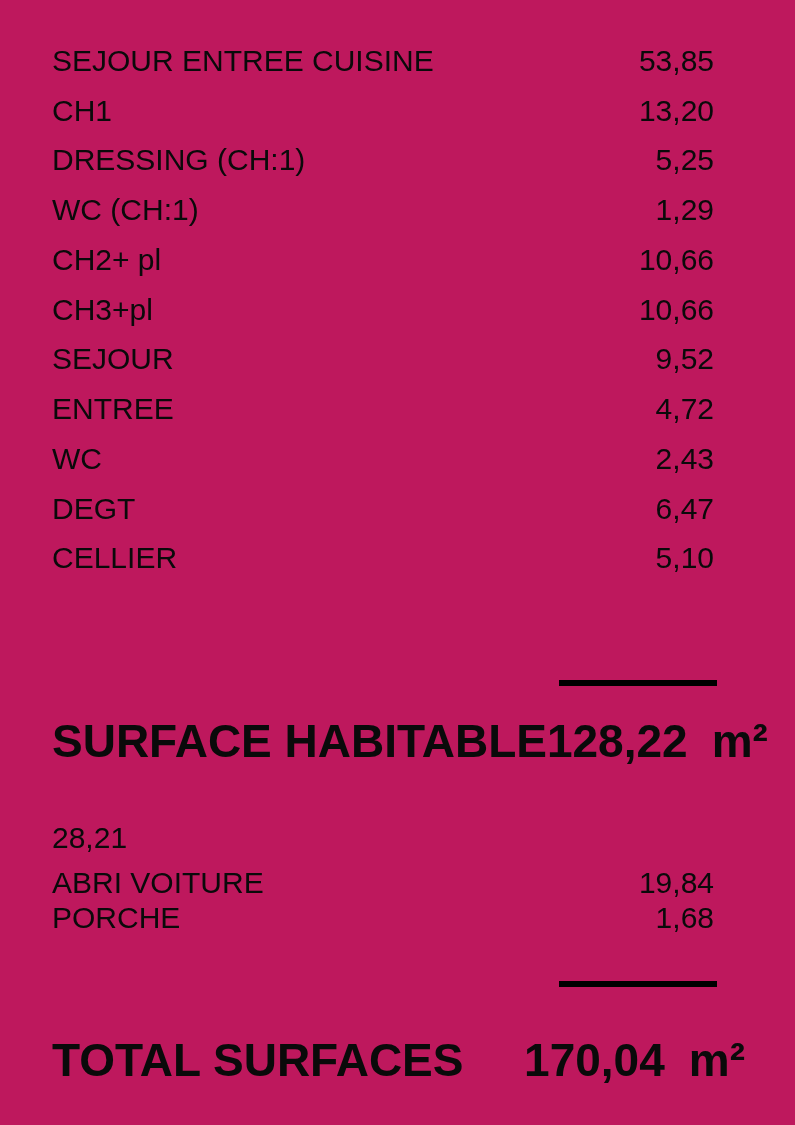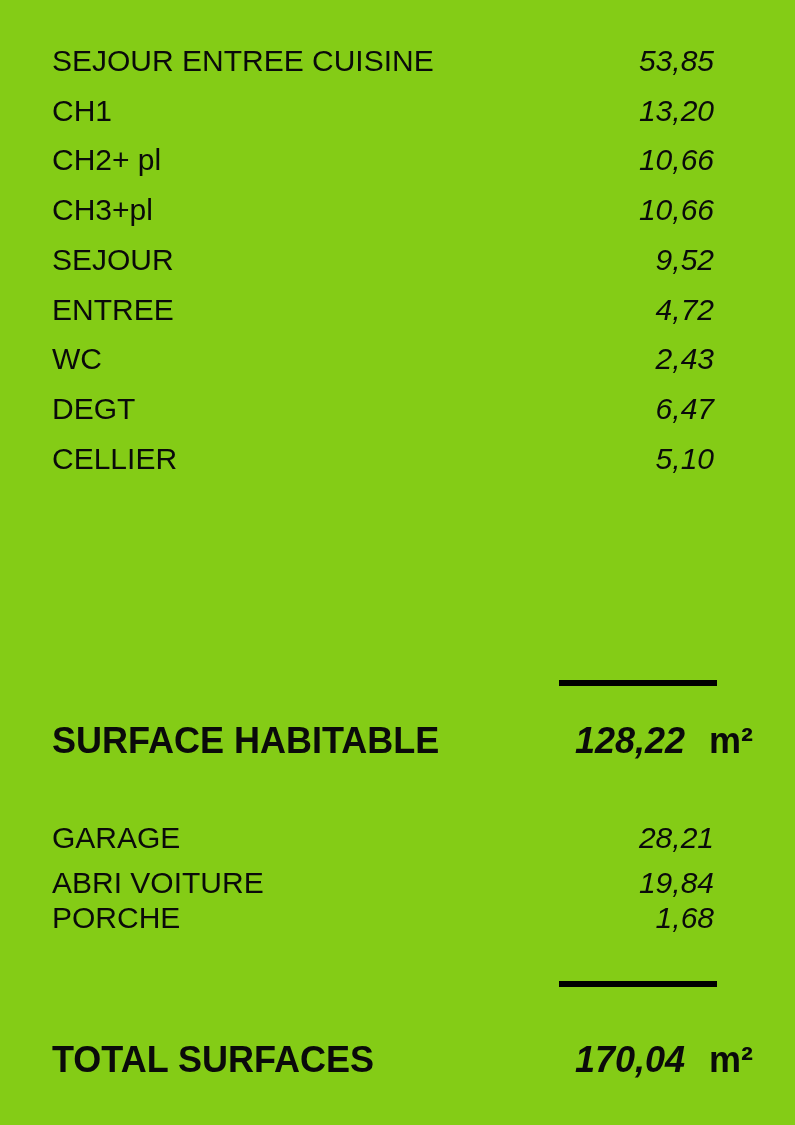--- a/index.html
+++ b/index.html
@@ -4,58 +4,58 @@
 <style>
   html, body {
     margin: 0;
     padding: 0;
     background: #ffffff;
   }
   .sheet {
     position: relative;
     width: 795px;
     height: 1125px;
-    background: #84cc16;
+    background: #be185d;
     font-family: "Liberation Sans", sans-serif;
     color: #0a0a0a;
     overflow: hidden;
   }
   .rooms {
     position: absolute;
     top: 36px;
     left: 0;
     right: 0;
   }
   .row {
     display: flex;
     align-items: center;
     justify-content: space-between;
     font-size: 30px;
     line-height: 1;
     padding: 0 81px 0 52px;
   }
   .rooms .row { height: 49.75px; }
   .row .label { text-align: left; white-space: nowrap; }
-  .row .value { text-align: right; white-space: nowrap; font-style: italic; }
+  .row .value { text-align: right; white-space: nowrap; }
   .rule {
     position: absolute;
     left: 559px;
     width: 158px;
     height: 6px;
     background: #000000;
   }
   .rule-1 { top: 680px; }
   .rule-2 { top: 981px; }
   .total-row {
     position: absolute;
     left: 0;
-    right: 0;
+    right: 8px;
     height: 50px;
     font-weight: bold;
-    font-size: 36px;
+    font-size: 46px;
     padding: 0 42px 0 52px;
   }
   .surface-row { top: 716px; }
   .grand-total-row { top: 1035px; justify-content: space-between; }
   .value-group {
     display: flex;
     align-items: center;
     white-space: nowrap;
   }
   .unit { margin-left: 24px; }
@@ -75,20 +75,28 @@
 <div class="sheet">
 
   <div class="rooms">
     <div class="row">
       <span class="label">SEJOUR ENTREE CUISINE</span>
       <span class="value">53,85</span>
     </div>
     <div class="row">
       <span class="label">CH1</span>
       <span class="value">13,20</span>
+    </div>
+    <div class="row">
+      <span class="label">DRESSING (CH:1)</span>
+      <span class="value">5,25</span>
+    </div>
+    <div class="row">
+      <span class="label">WC (CH:1)</span>
+      <span class="value">1,29</span>
     </div>
     <div class="row">
       <span class="label">CH2+ pl</span>
       <span class="value">10,66</span>
     </div>
     <div class="row">
       <span class="label">CH3+pl</span>
       <span class="value">10,66</span>
     </div>
     <div class="row">
@@ -117,21 +125,20 @@
 
   <div class="row total-row surface-row">
     <span class="label">SURFACE HABITABLE</span>
     <span class="value-group">
       <span class="value">128,22</span>
       <span class="unit">m²</span>
     </span>
   </div>
 
   <div class="row annex-row annex-garage">
-    <span class="label">GARAGE</span>
     <span class="value">28,21</span>
   </div>
   <div class="row annex-row annex-abri">
     <span class="label">ABRI VOITURE</span>
     <span class="value">19,84</span>
   </div>
   <div class="row annex-row annex-porche">
     <span class="label">PORCHE</span>
     <span class="value">1,68</span>
   </div>

